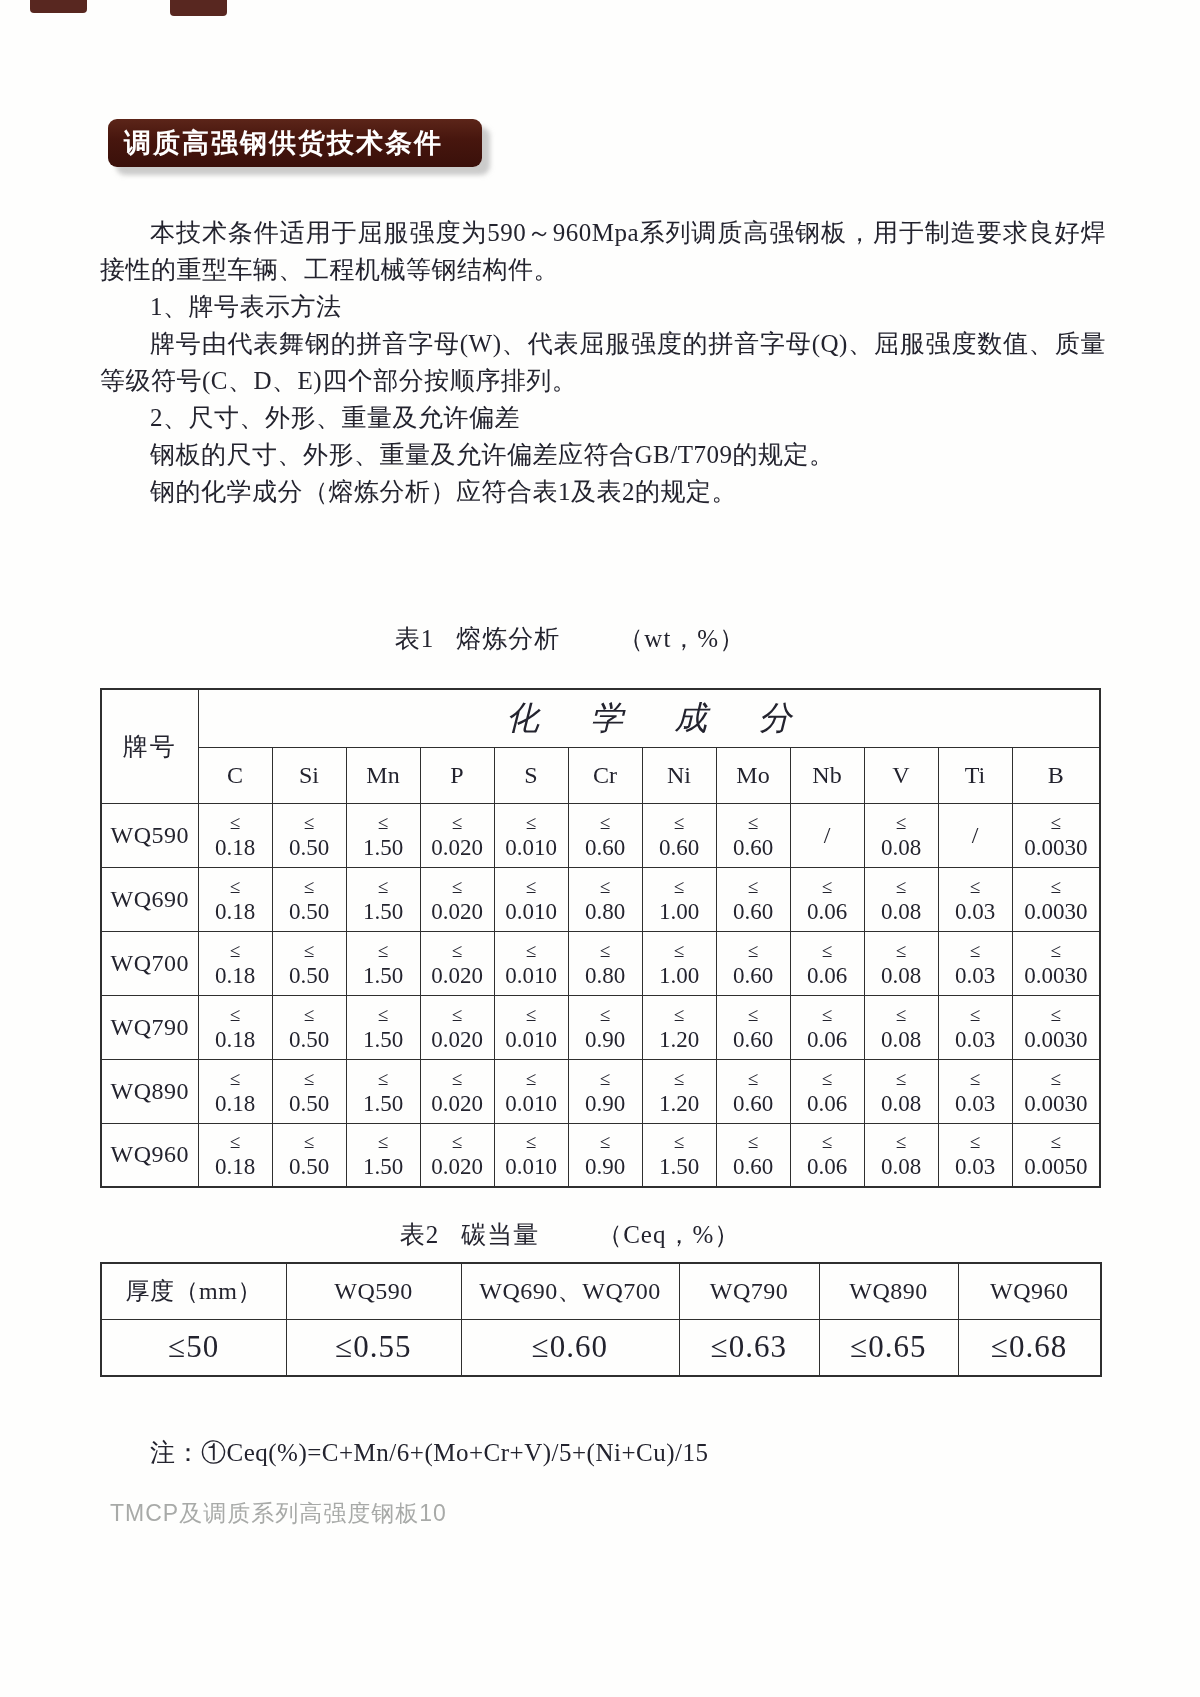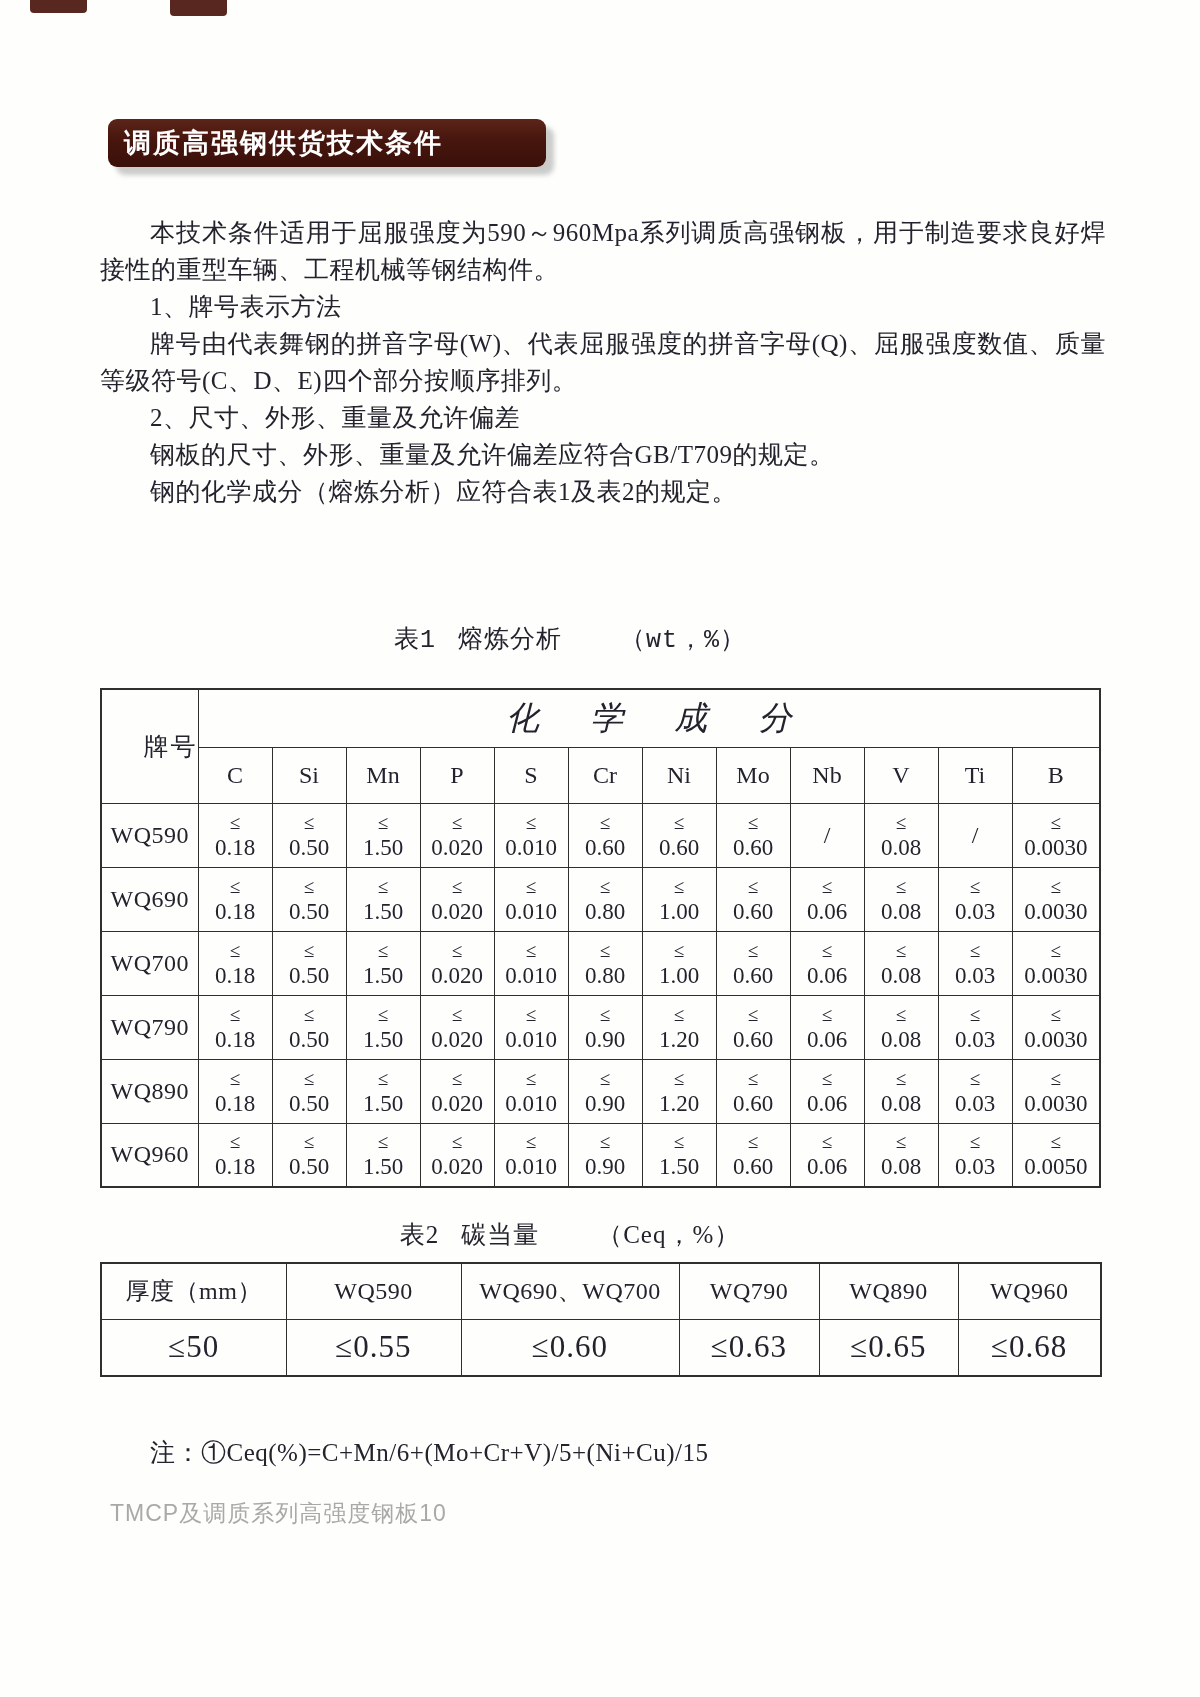--- a/index.html
+++ b/index.html
@@ -14,51 +14,51 @@
     color:var(--ink);
     position:relative;
   }
   .page{position:absolute;inset:0;overflow:hidden;}
 
   .top-mark{position:absolute;top:0;background:#4a150d;border-radius:0 0 4px 4px;opacity:.92;}
   .top-mark-1{left:30px;width:57px;height:13px;}
   .top-mark-2{left:170px;width:57px;height:16px;}
 
   .badge{
-    position:absolute;left:108px;top:119px;width:438px;height:48px;
+    position:absolute;left:108px;top:119px;width:374px;height:48px;
     border-radius:9px;
     background:linear-gradient(180deg,var(--badge-bg-top) 0%, #47160e 42%, var(--badge-bg-bottom) 100%);
     box-shadow:8px 8px 5px rgba(160,160,160,.55);
     display:flex;align-items:center;
     padding-left:16px;
   }
   .badge span{
     color:var(--badge-text);
     font-family:"Liberation Sans","DejaVu Sans",sans-serif;
     font-weight:bold;font-size:27px;letter-spacing:2px;white-space:nowrap;
   }
 
   .body-text{position:absolute;left:100px;top:214px;width:1006px;}
   .body-text p{
     font-size:25px;line-height:37px;text-indent:2em;text-align:justify;
     letter-spacing:.5px;
   }
 
   .caption{position:absolute;left:100px;width:1000px;text-align:center;font-size:25px;letter-spacing:1px;}
-  .caption-1{top:622px;padding-right:60px;font-family:Liberation Mono, monospace;}
+  .caption-1{top:622px;padding-right:60px;}
   .caption-2{top:1218px;padding-right:60px;}
   .cap-title{margin-left:22px;}
   .cap-unit{margin-left:58px;}
 
   table{border-collapse:collapse;table-layout:fixed;background:transparent;}
   td{border:1px solid var(--table-border);text-align:center;vertical-align:middle;padding:0;}
   .doc-table{position:absolute;left:100px;width:1000px;border:2px solid var(--table-border);}
 
   #table1{top:688px;}
-  #table1 .grade-h{font-size:25px;letter-spacing:2px;text-align:right;}
+  #table1 .grade-h{font-size:25px;letter-spacing:2px;}
   #table1 .group-h{font-size:33px;letter-spacing:1.55em;padding-left:1.55em;height:58px;font-style:italic;}
   #table1 .el-row td{height:56px;font-size:24px;}
   #table1 .data-row{height:64px;}
   #table1 .grade{font-size:24px;letter-spacing:.5px;}
   #table1 .le{font-size:19px;line-height:25px;}
   #table1 .val{font-size:23px;line-height:26px;}
   #table1 .slash{font-size:24px;}
 
   #table2{top:1262px;border-radius:17px;}
   #table2 .head-row{height:56px;}

